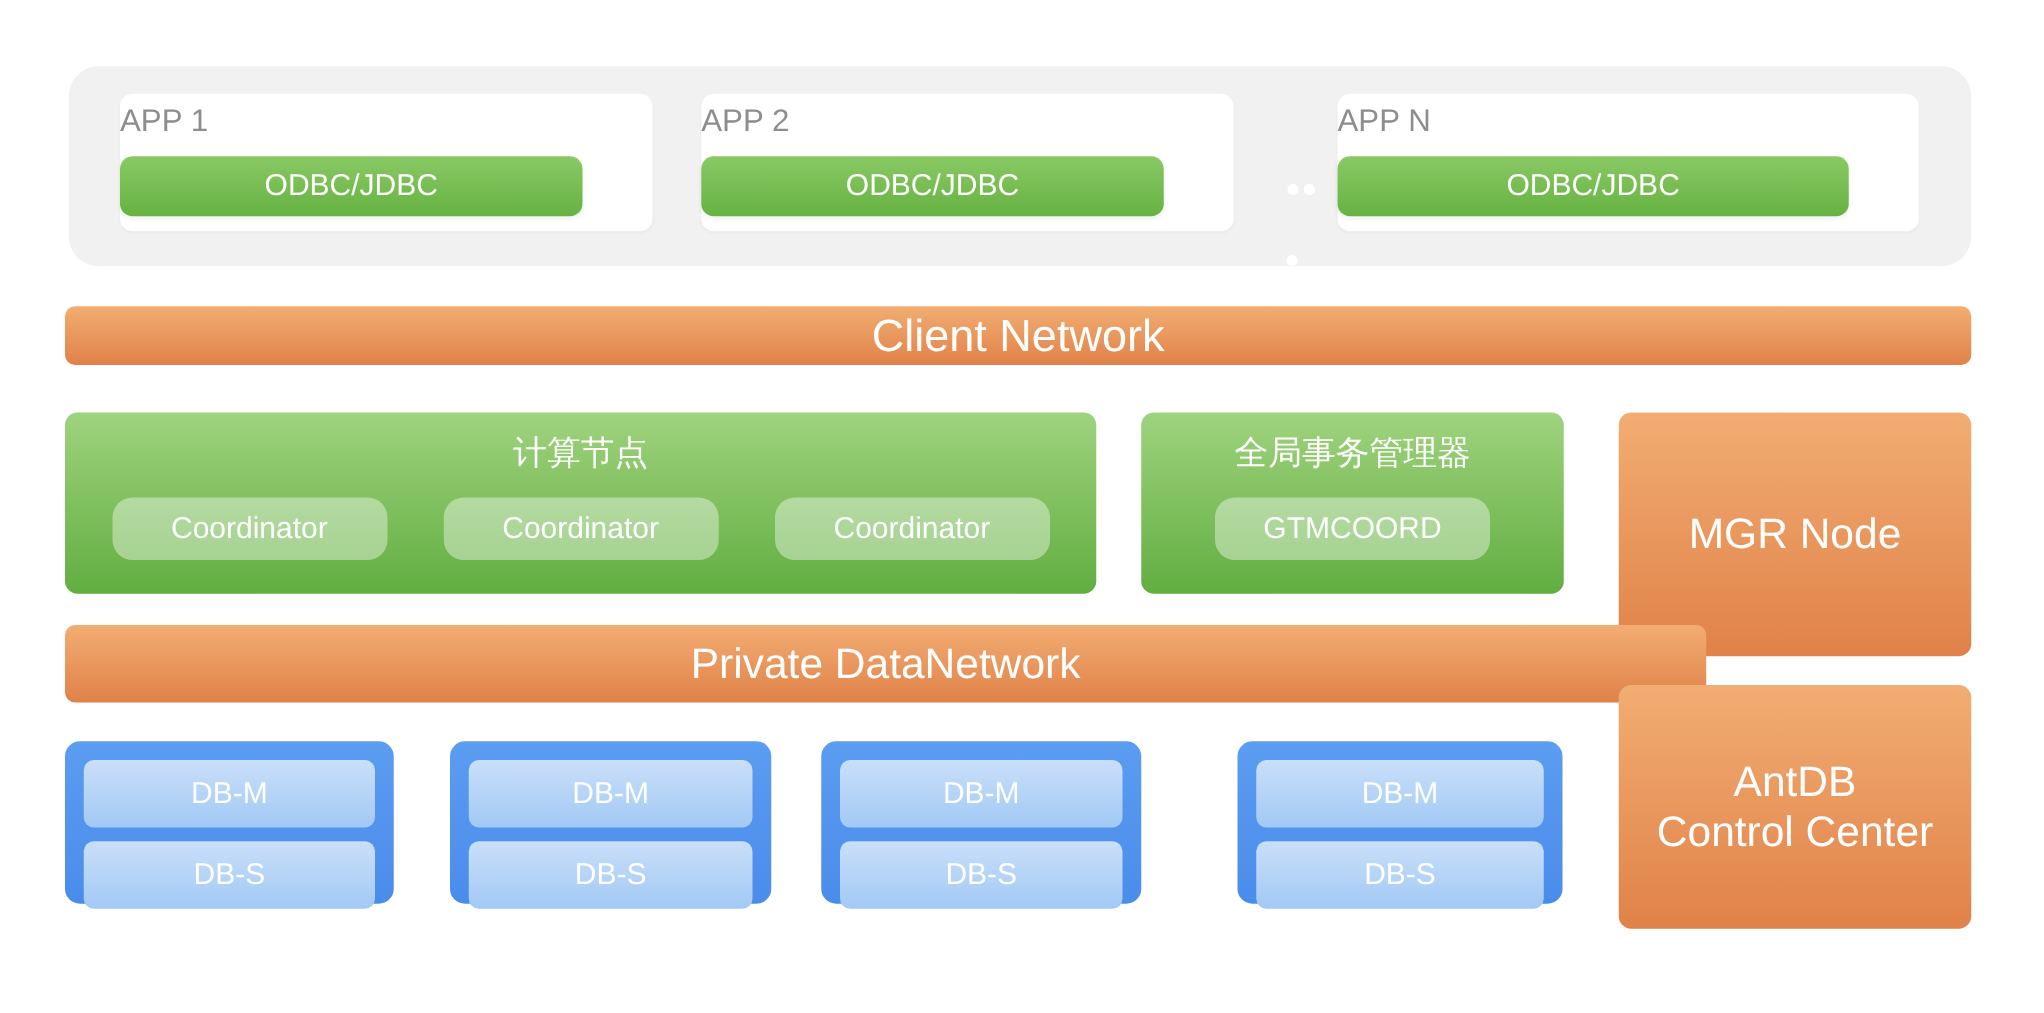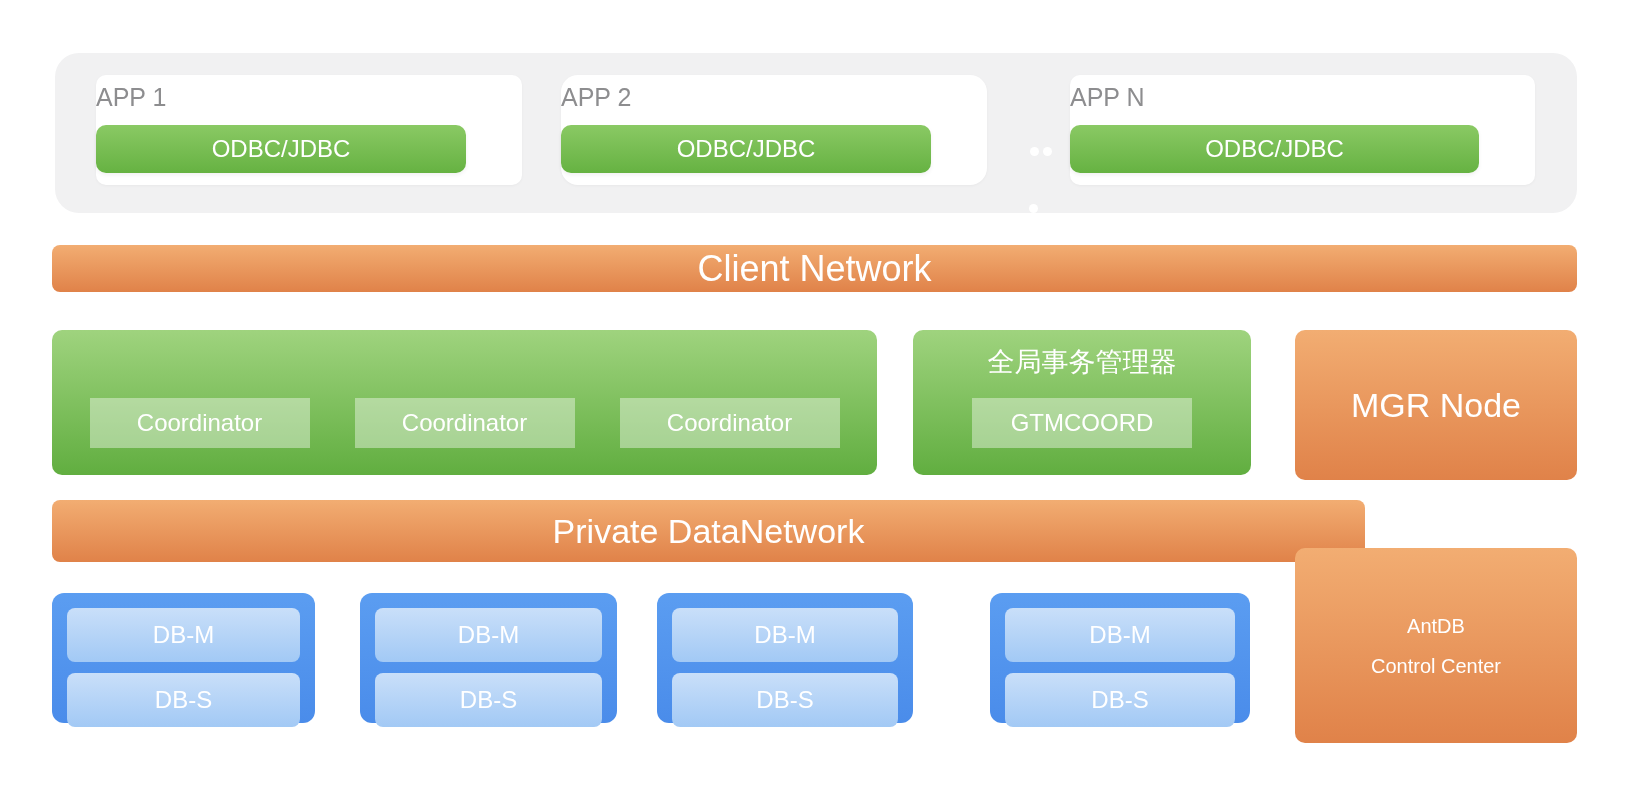--- a/index.html
+++ b/index.html
@@ -10,51 +10,51 @@
   .app-layer{position:absolute;left:55px;top:53px;width:1522px;height:160px;
     background:#f1f1f2;border-radius:24px;}
   .app-card{position:absolute;top:22px;height:110px;background:#ffffff;border-radius:10px;
     box-shadow:0 1px 3px rgba(0,0,0,0.04);display:flex;flex-direction:column;align-items:flex-start;}
   .app-card .app-label{margin-top:7px;font-size:25px;line-height:30px;color:#8d8d8f;}
   .app-card .odbc-btn{margin-top:13px;width:calc(100% - 56px);height:48px;border-radius:10px;
     background:linear-gradient(180deg,#8ac964,#66b242);color:#ffffff;font-size:24px;
     display:flex;align-items:center;justify-content:center;
     box-shadow:0 -2px 0 rgba(255,255,255,0.55), 0 2px 4px rgba(0,0,0,0.06);}
   .card-1{left:41px;width:426px;}
-  .card-2{left:506px;width:426px;border-radius:17px;}
+  .card-2{left:506px;width:426px;}
   .card-n{left:1015px;width:465px;}
   .dot{position:absolute;width:9px;height:9px;border-radius:50%;background:#ffffff;}
   .dot-1{left:975px;top:94px;}
   .dot-2{left:988px;top:94px;}
   .dot-3{left:974px;top:151px;}
 
   
   .net-bar{position:absolute;border-radius:8px;color:#ffffff;
     background:linear-gradient(180deg,#f2ad72,#e08249);
     display:flex;align-items:center;justify-content:center;}
   .client-net{left:52px;top:245px;width:1525px;height:47px;font-size:36px;}
   .private-net{left:52px;top:500px;width:1313px;height:62px;font-size:34px;}
 
   
   .green-panel{position:absolute;top:330px;height:145px;border-radius:10px;
     background:linear-gradient(180deg,#9fd37e,#61ae40);color:#ffffff;}
   .green-panel .panel-title{position:absolute;left:0;right:0;top:14px;text-align:center;
     font-size:27px;}
   .chip-row{position:absolute;left:0;right:0;top:68px;display:flex;justify-content:center;gap:45px;}
-  .green-chip{width:220px;height:50px;border-radius:0;background:rgba(255,255,255,0.40);
+  .green-chip{width:220px;height:50px;border-radius:16px;background:rgba(255,255,255,0.40);
     color:#ffffff;font-size:24px;display:flex;align-items:center;justify-content:center;}
   .compute-panel{left:52px;width:825px;}
   .gtm-panel{left:913px;width:338px;}
 
   
   .orange-panel{position:absolute;left:1295px;width:282px;border-radius:10px;
     background:linear-gradient(180deg,#f2ad72,#e08249);color:#ffffff;
     display:flex;flex-direction:column;align-items:center;justify-content:center;}
-  .mgr-panel{top:330px;height:150px;font-size:34px;}
-  .control-panel{top:548px;height:195px;font-size:20px;line-height:40px;text-align:center;}
+  .mgr-panel{top:330px;height:195px;font-size:34px;}
+  .control-panel{top:548px;height:195px;font-size:34px;line-height:40px;text-align:center;}
 
   
   .db-group{position:absolute;top:593px;height:130px;border-radius:12px;
     background:linear-gradient(180deg,#5b9df1,#4a8cea);}
   .db-chip{position:absolute;left:15px;right:15px;height:54px;border-radius:8px;
     background:linear-gradient(180deg,#c9dff9,#a2c9f5);color:#ffffff;font-size:24px;
     display:flex;align-items:center;justify-content:center;}
   .db-m{top:15px;}
   .db-s{top:80px;}
   .g1{left:52px;width:263px;}
@@ -87,20 +87,21 @@
     <div class="dot dot-1"></div>
     <div class="dot dot-2"></div>
     <div class="dot dot-3"></div>
   </div>
 
   <div class="net-bar client-net">
     <span>Client Network</span>
   </div>
 
   <div class="green-panel compute-panel">
+    <div class="panel-title">计算节点</div>
     <div class="chip-row">
       <div class="green-chip">Coordinator</div>
       <div class="green-chip">Coordinator</div>
       <div class="green-chip">Coordinator</div>
     </div>
   </div>
 
   <div class="green-panel gtm-panel">
     <div class="panel-title">全局事务管理器</div>
     <div class="chip-row">

